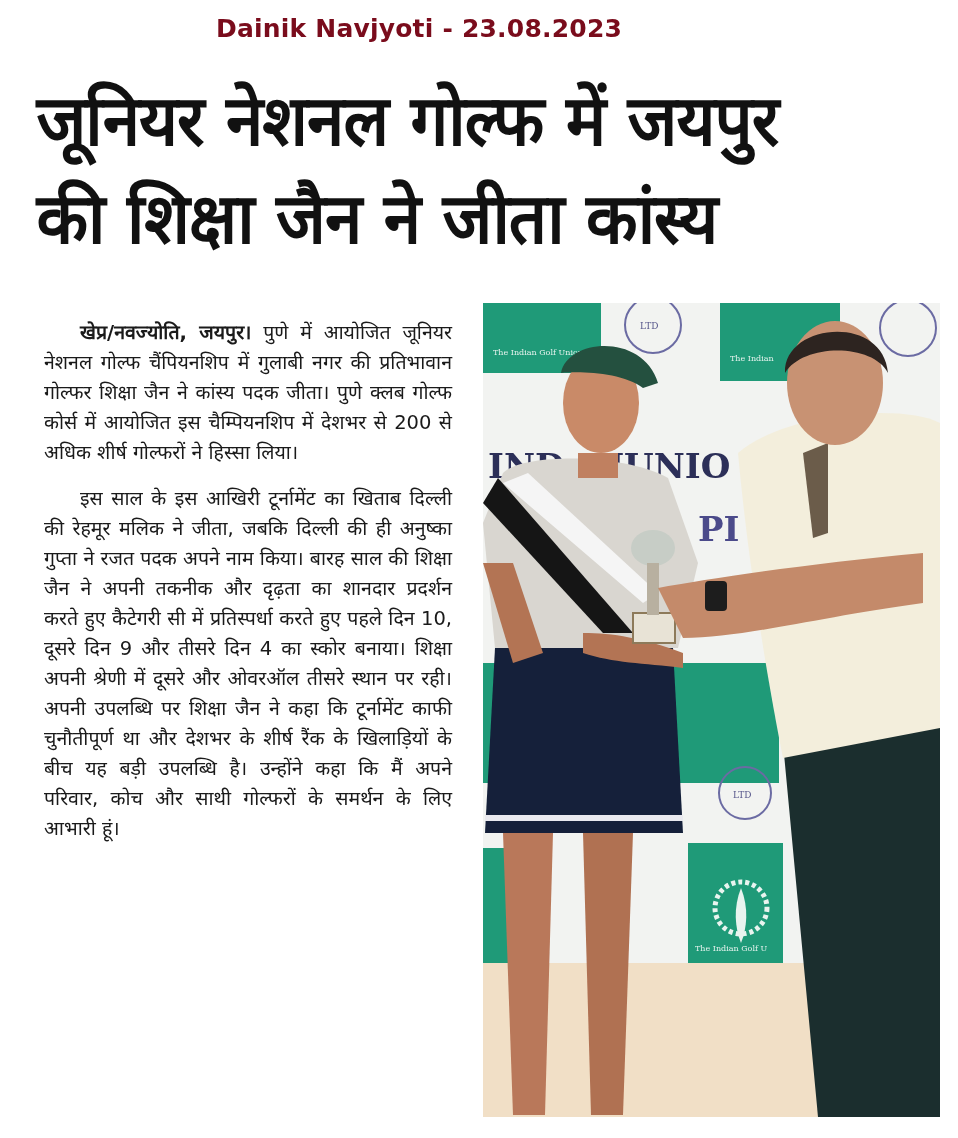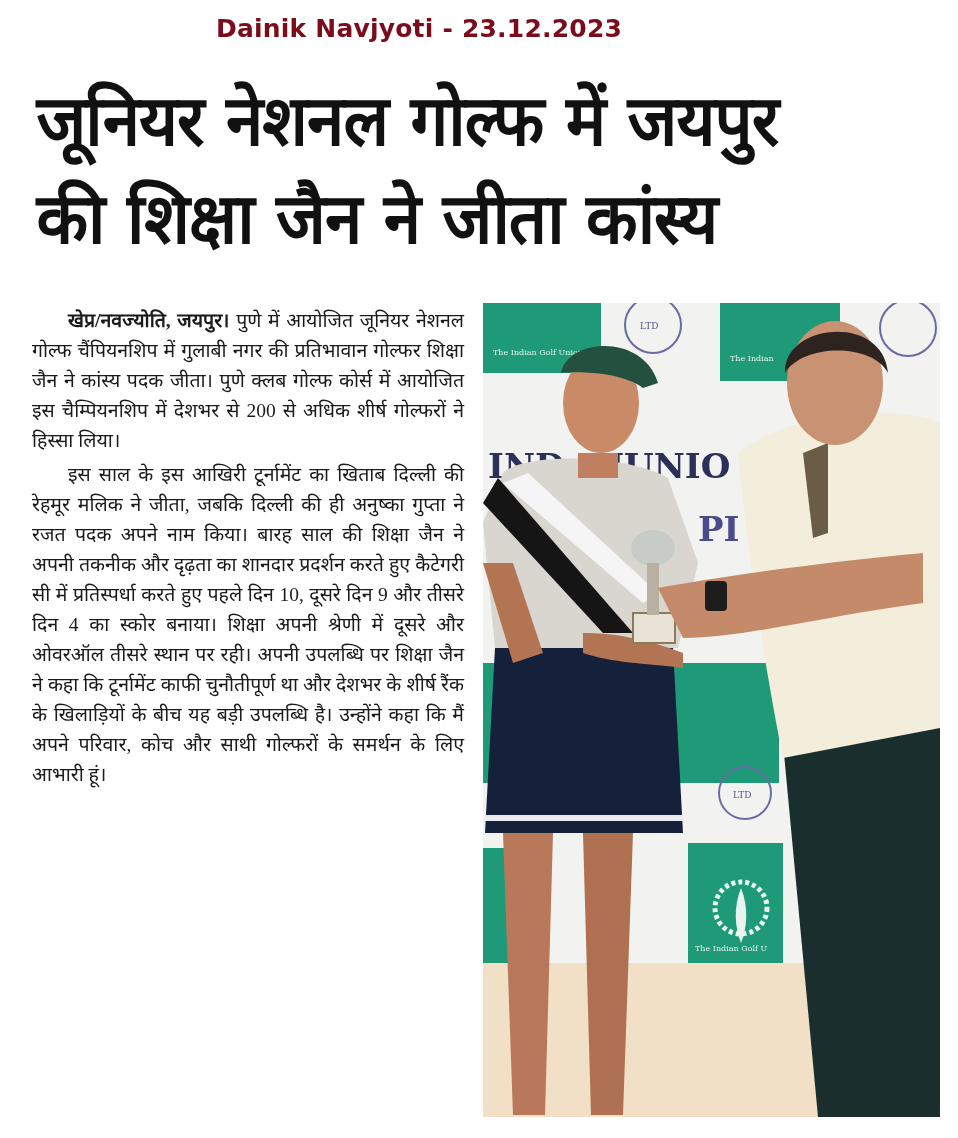--- a/index.html
+++ b/index.html
@@ -13,33 +13,33 @@
     position: absolute; left: 18px; top: 72px; width: 920px;
     font-family: "DejaVu Sans", sans-serif; font-weight: bold;
     color: #111; line-height: 98px; font-size: 70px; letter-spacing: -1px;
   }
   .headline div { white-space: nowrap; transform: scaleX(0.96); transform-origin: center; }
   .article {
     position: absolute; left: 28px; top: 302px; width: 440px;
     font-family: "DejaVu Sans", sans-serif; font-size: 19.5px; line-height: 30px;
     color: #1a1a1a; text-align: justify; text-align-last: justify;
   }
-  .article p { margin: 4px; text-indent: 36px; font-family: Liberation Serif, serif; }
+  .article p { margin: 16px; text-indent: 36px; }
   .article .last-line { text-align-last: left; }
   .article .dateline { font-weight: bold; }
   .photo {
     position: absolute; left: 483px; top: 303px; width: 457px; height: 814px;
     overflow: hidden; background: #f4efe6;
   }
   .photo svg { display: block; }
 </style>
 </head>
 <body>
 
-<div class="source-line">Dainik Navjyoti - 23.12.2023</div>
+<div class="source-line">Dainik Navjyoti - 23.08.2023</div>
 
 <div class="headline">
   <div>जूनियर नेशनल गोल्फ में जयपुर</div>
   <div>की शिक्षा जैन ने जीता कांस्य</div>
 </div>
 
 <div class="article">
   <p class="last-line"><span class="dateline">खेप्र/नवज्योति, जयपुर।</span> <span>पुणे में आयोजित जूनियर नेशनल गोल्फ चैंपियनशिप में गुलाबी नगर की प्रतिभावान गोल्फर शिक्षा जैन ने कांस्य पदक जीता। पुणे क्लब गोल्फ कोर्स में आयोजित इस चैम्पियनशिप में देशभर से 200 से अधिक शीर्ष गोल्फरों ने हिस्सा लिया।</span></p>
   <p class="last-line">इस साल के इस आखिरी टूर्नामेंट का खिताब दिल्ली की रेहमूर मलिक ने जीता, जबकि दिल्ली की ही अनुष्का गुप्ता ने रजत पदक अपने नाम किया। बारह साल की शिक्षा जैन ने अपनी तकनीक और दृढ़ता का शानदार प्रदर्शन करते हुए कैटेगरी सी में प्रतिस्पर्धा करते हुए पहले दिन 10, दूसरे दिन 9 और तीसरे दिन 4 का स्कोर बनाया। शिक्षा अपनी श्रेणी में दूसरे और ओवरऑल तीसरे स्थान पर रही। अपनी उपलब्धि पर शिक्षा जैन ने कहा कि टूर्नामेंट काफी चुनौतीपूर्ण था और देशभर के शीर्ष रैंक के खिलाड़ियों के बीच यह बड़ी उपलब्धि है। उन्होंने कहा कि मैं अपने परिवार, कोच और साथी गोल्फरों के समर्थन के लिए आभारी हूं।</p>
 </div>

